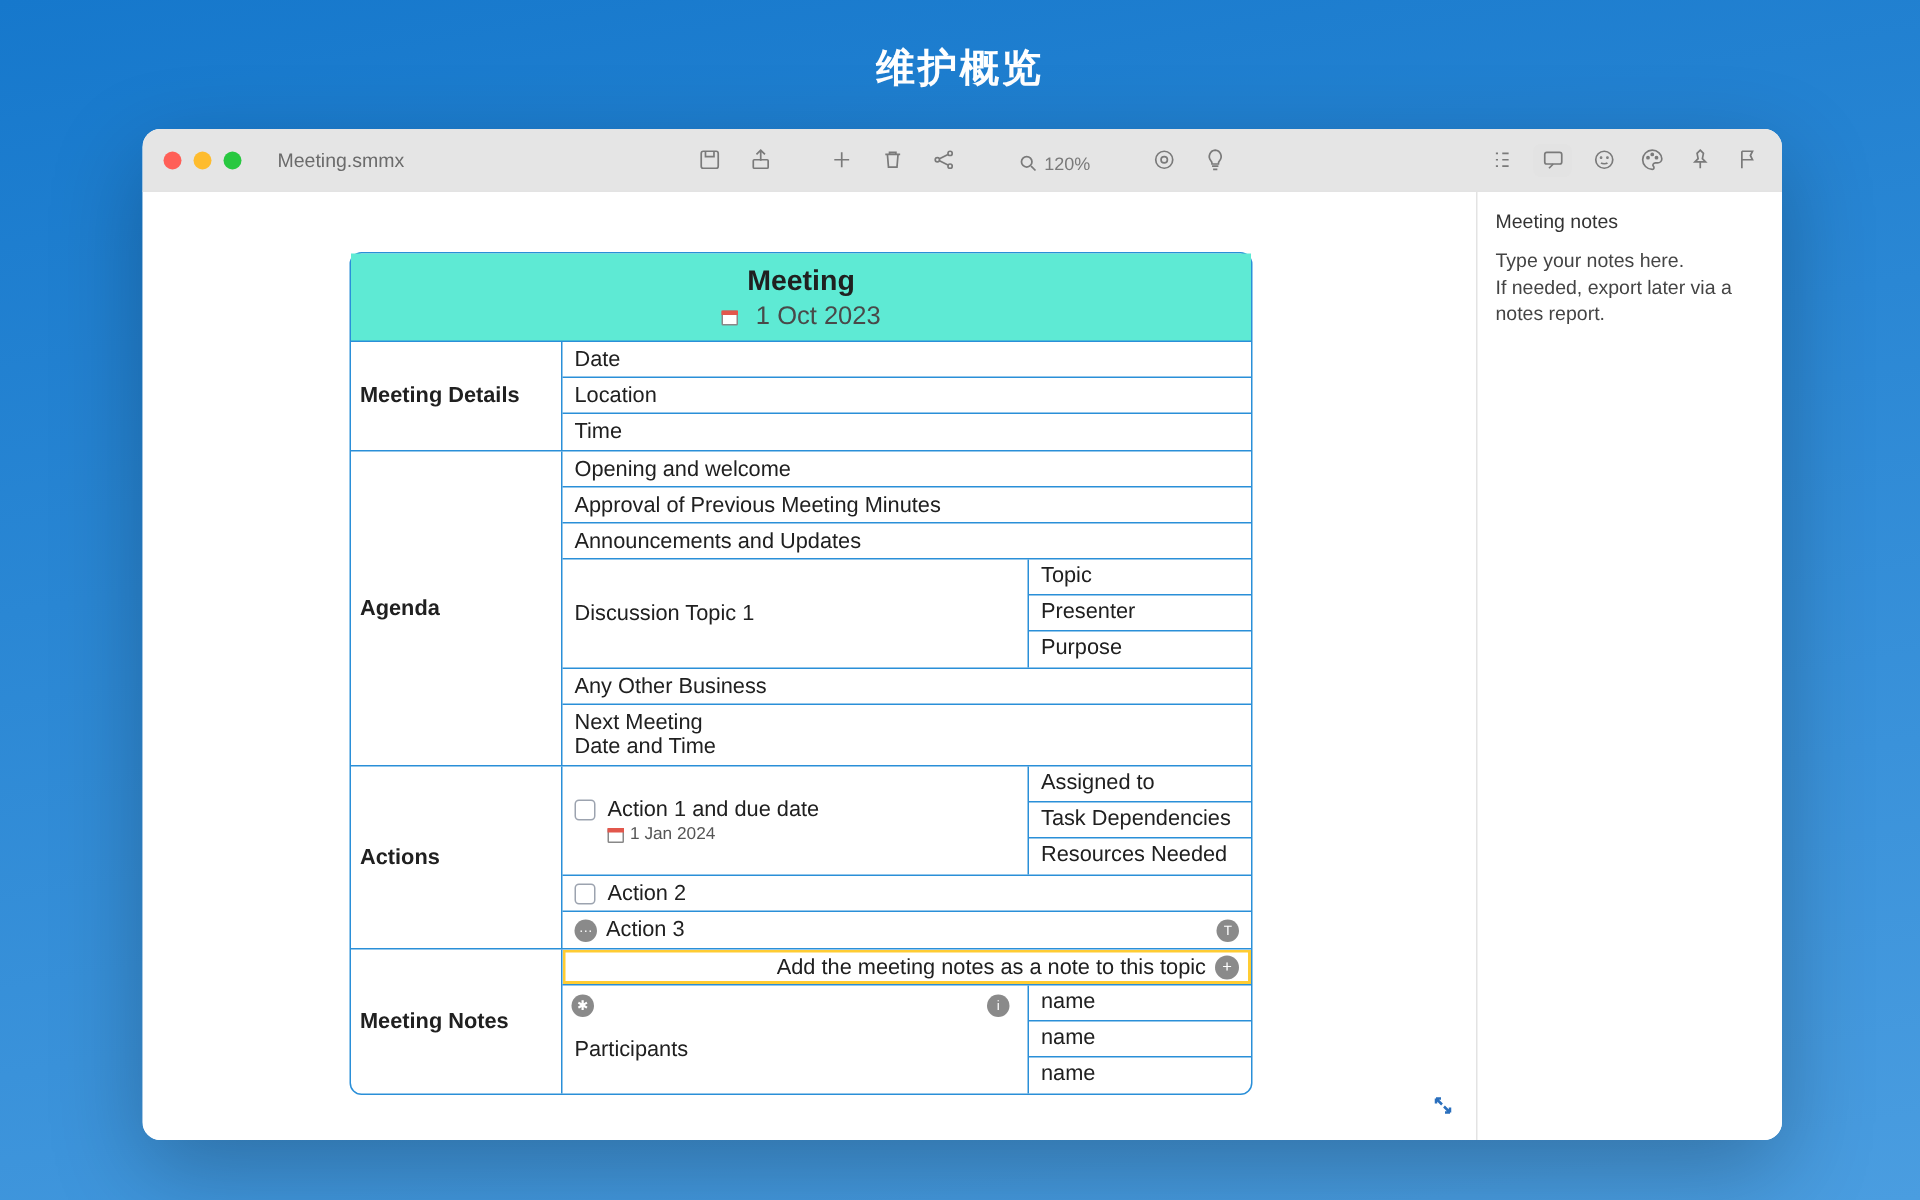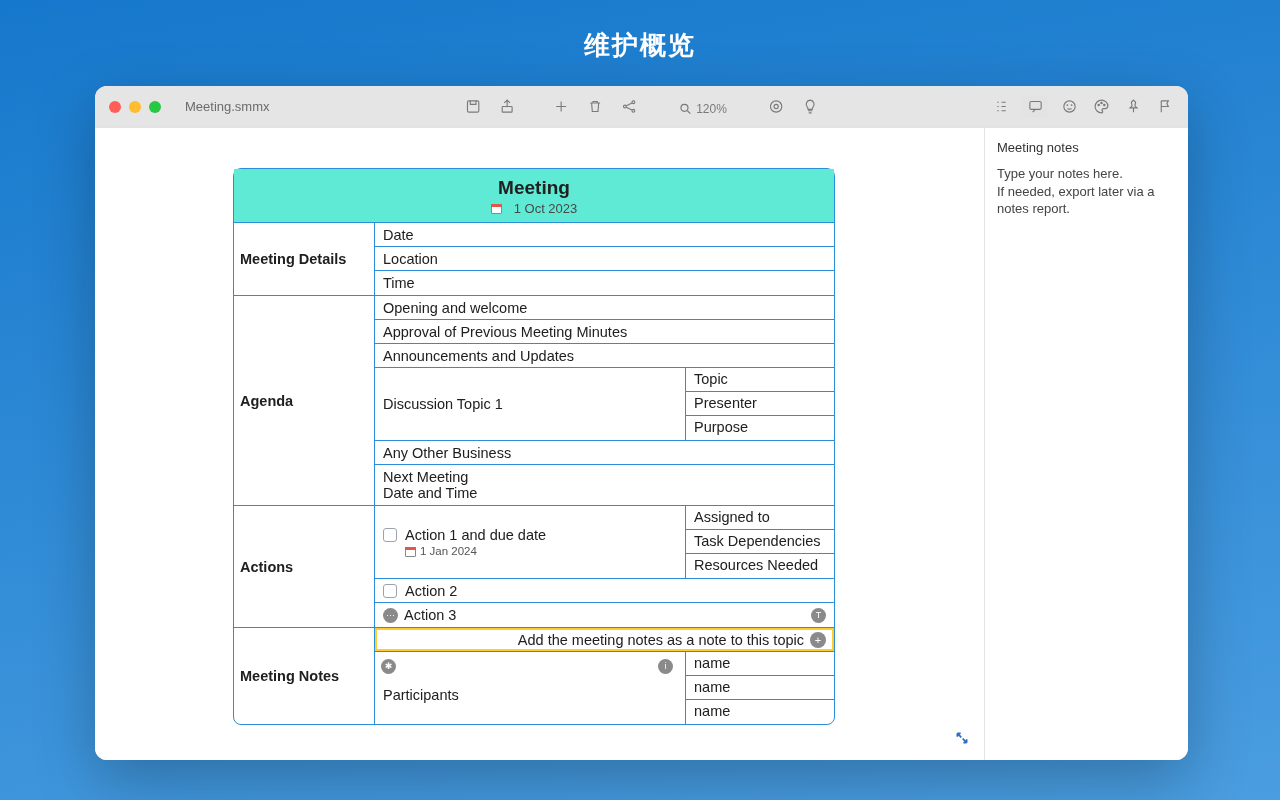--- a/index.html
+++ b/index.html
@@ -97,21 +97,21 @@
     font-size: 14.5px;
     color: #202020;
   }
   .mm-header {
     background: #5eead4;
     text-align: center;
     padding: 8px 0 6px 0;
     border-bottom: 1.5px solid #2a8fd8;
   }
   .mm-title { font-size: 19px; font-weight: 700; }
-  .mm-date { font-size: 13px; color: #494949; margin-top: 2px; display:flex; align-items:center; justify-content:center; gap:12px;}
+  .mm-date { font-size: 17px; color: #494949; margin-top: 2px; display:flex; align-items:center; justify-content:center; gap:12px;}
   .cal-icon { width:11px; height:11px; display:inline-block; position:relative;}
   .cal-icon::before { content:""; position:absolute; inset:1px 0 0 0; border:1px solid #888; background:#fff; border-radius:1px;}
   .cal-icon::after { content:""; position:absolute; left:0; right:0; top:1px; height:3px; background:#e2574c;}
   .mm-section { display:flex; border-bottom:1.5px solid #2a8fd8; }
   .mm-section:last-child { border-bottom:none; }
   .mm-label {
     width: 141px;
     padding: 8px 6px;
     font-weight: 700;
     font-size: 14.5px;

